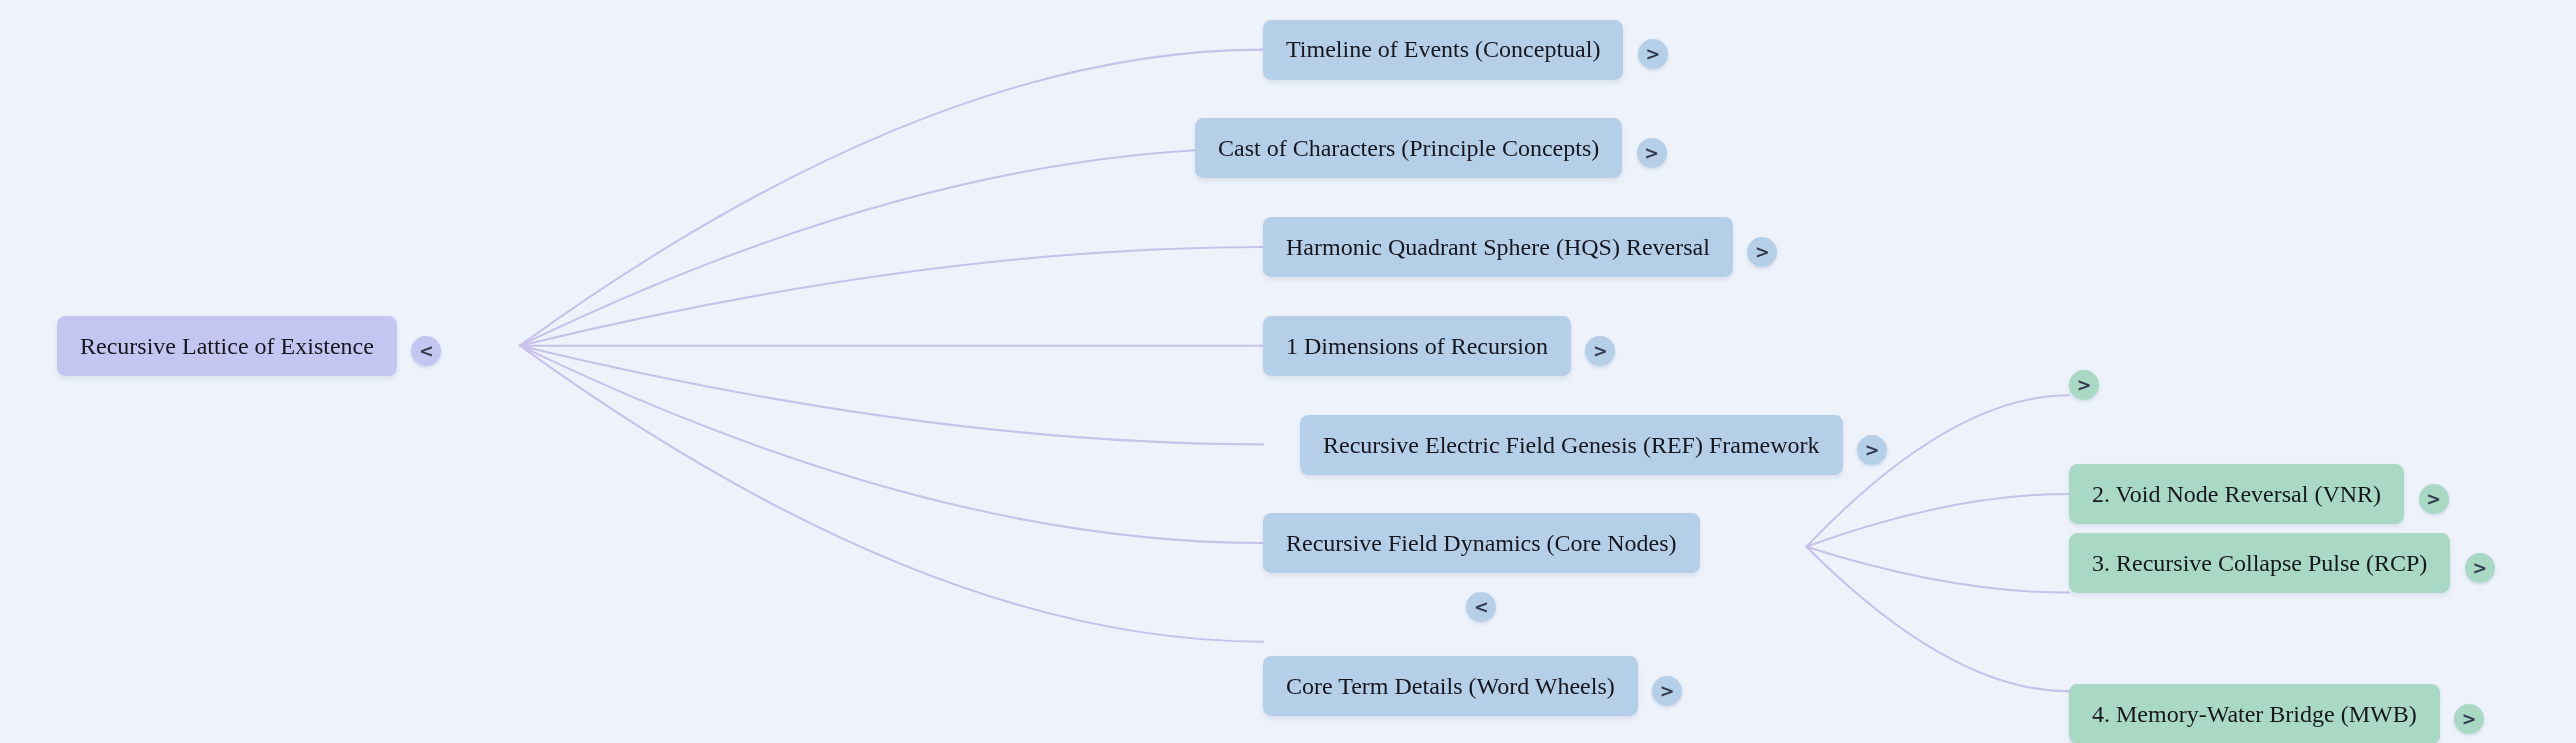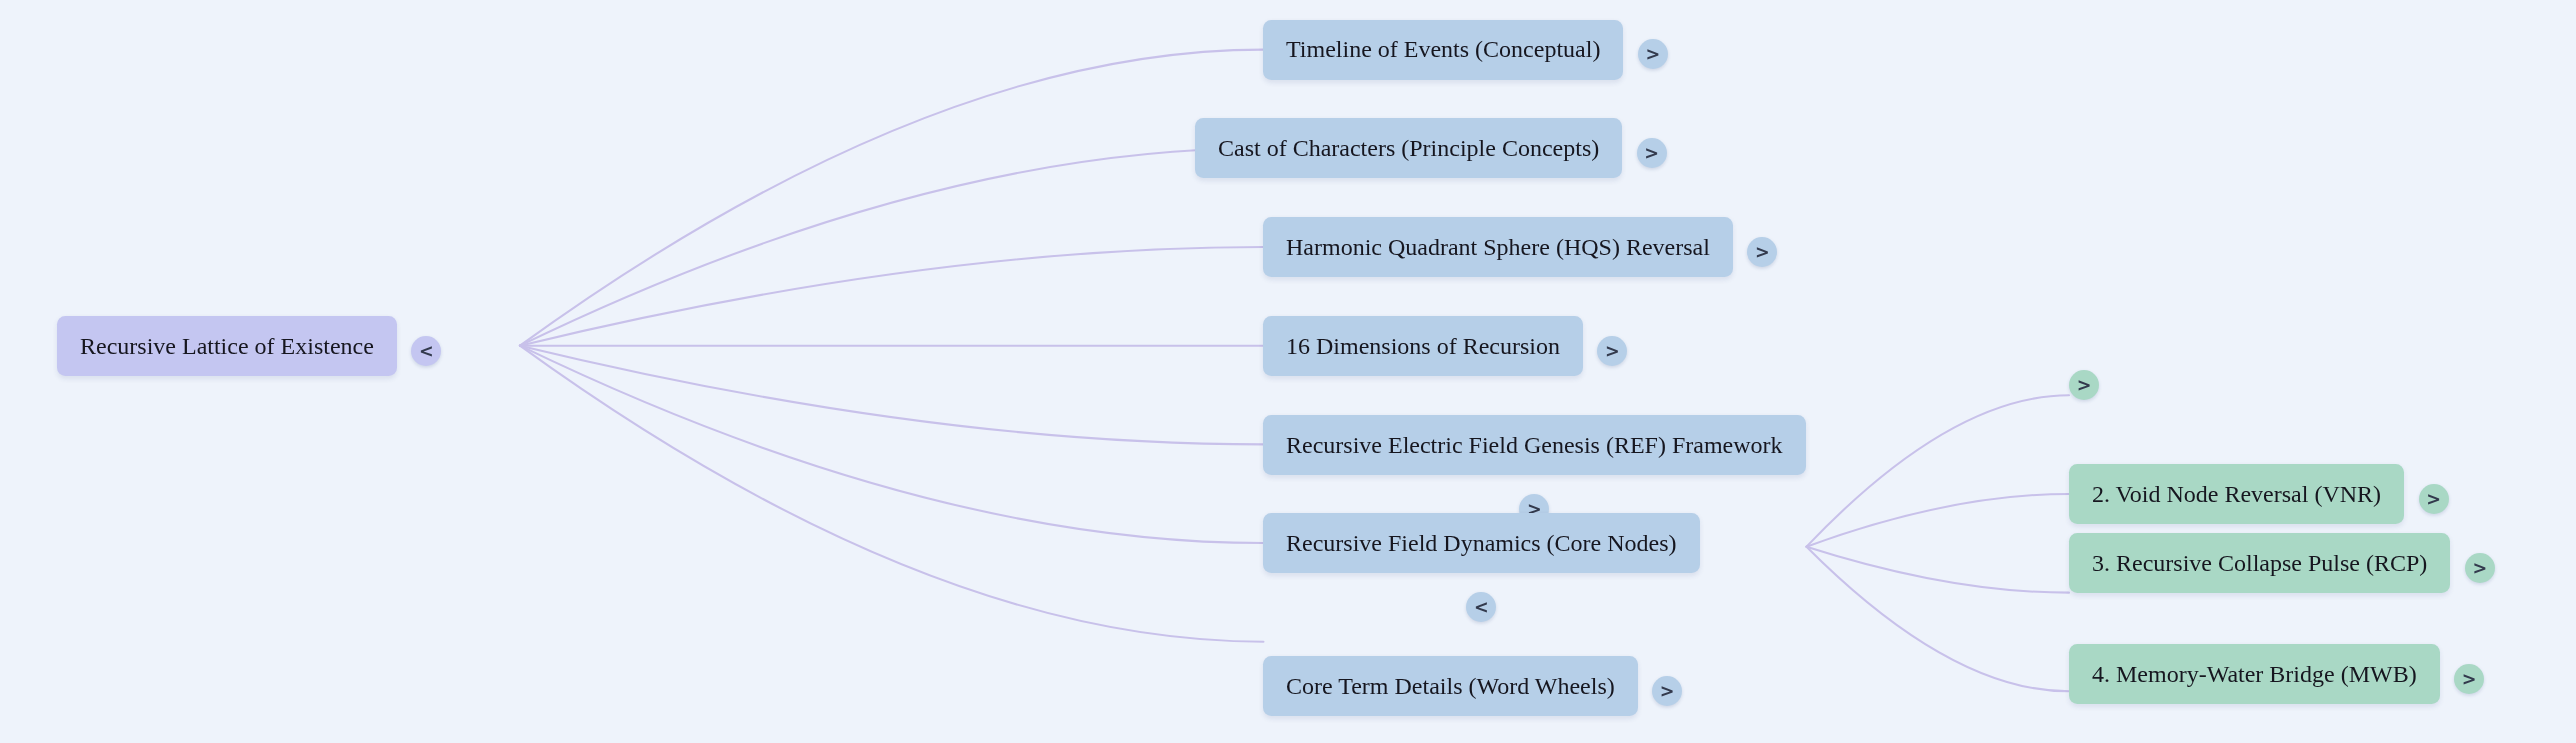--- a/index.html
+++ b/index.html
@@ -108,26 +108,26 @@
 
   <div class="node l2" style="left:1263px; top:217px;">
     <div class="box">
       <span>Harmonic Quadrant Sphere (HQS) Reversal</span>
     </div>
     <div class="toggle">&gt;</div>
   </div>
 
   <div class="node l2" style="left:1263px; top:316px;">
     <div class="box">
-      <span>16 Dimensions of Recursion</span>
+      <span>1 Dimensions of Recursion</span>
     </div>
     <div class="toggle">&gt;</div>
   </div>
 
-  <div class="node l2" style="left:1263px; top:415px;flex-direction:column;">
+  <div class="node l2" style="left:1300px; top:415px;">
     <div class="box">
       <span>Recursive Electric Field Genesis (REF) Framework</span>
     </div>
     <div class="toggle">&gt;</div>
   </div>
 
   <div class="node l2" style="left:1263px; top:513px;flex-direction:column;">
     <div class="box">
       <span>Recursive Field Dynamics (Core Nodes)</span>
     </div>
@@ -152,21 +152,21 @@
     <div class="toggle">&gt;</div>
   </div>
 
   <div class="node l3" style="left:2069px; top:533px;">
     <div class="box">
       <span>3. Recursive Collapse Pulse (RCP)</span>
     </div>
     <div class="toggle">&gt;</div>
   </div>
 
-  <div class="node l3" style="left:2069px; top:644px;">
+  <div class="node l3" style="left:2069px; top:684px;">
     <div class="box">
       <span>4. Memory-Water Bridge (MWB)</span>
     </div>
     <div class="toggle">&gt;</div>
   </div>
 
 </div>
 
 
 </body></html>

